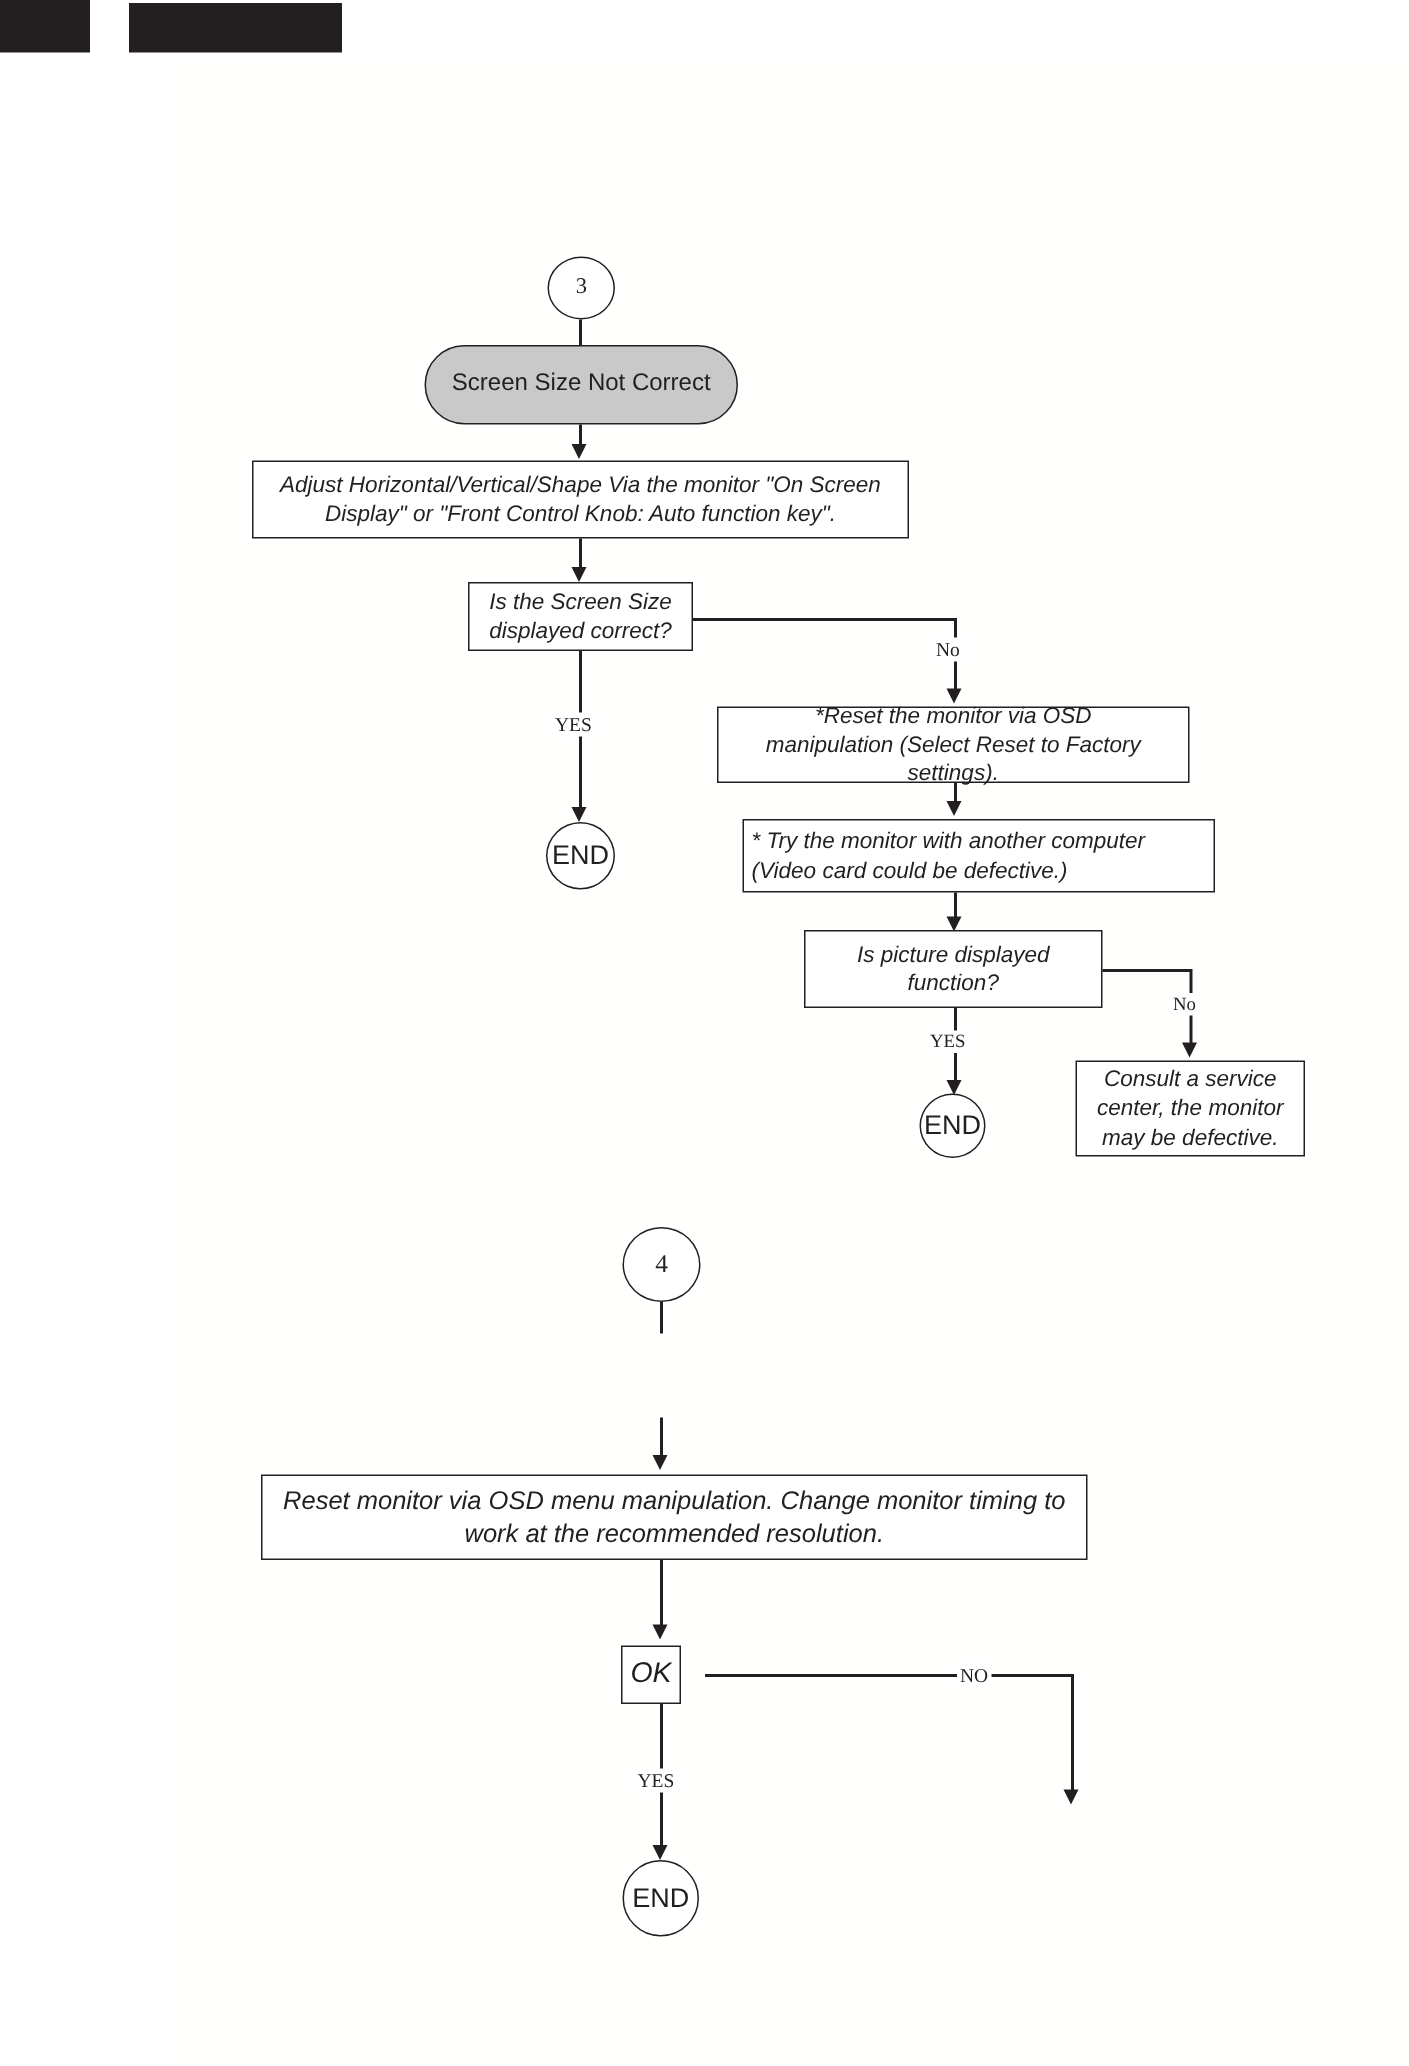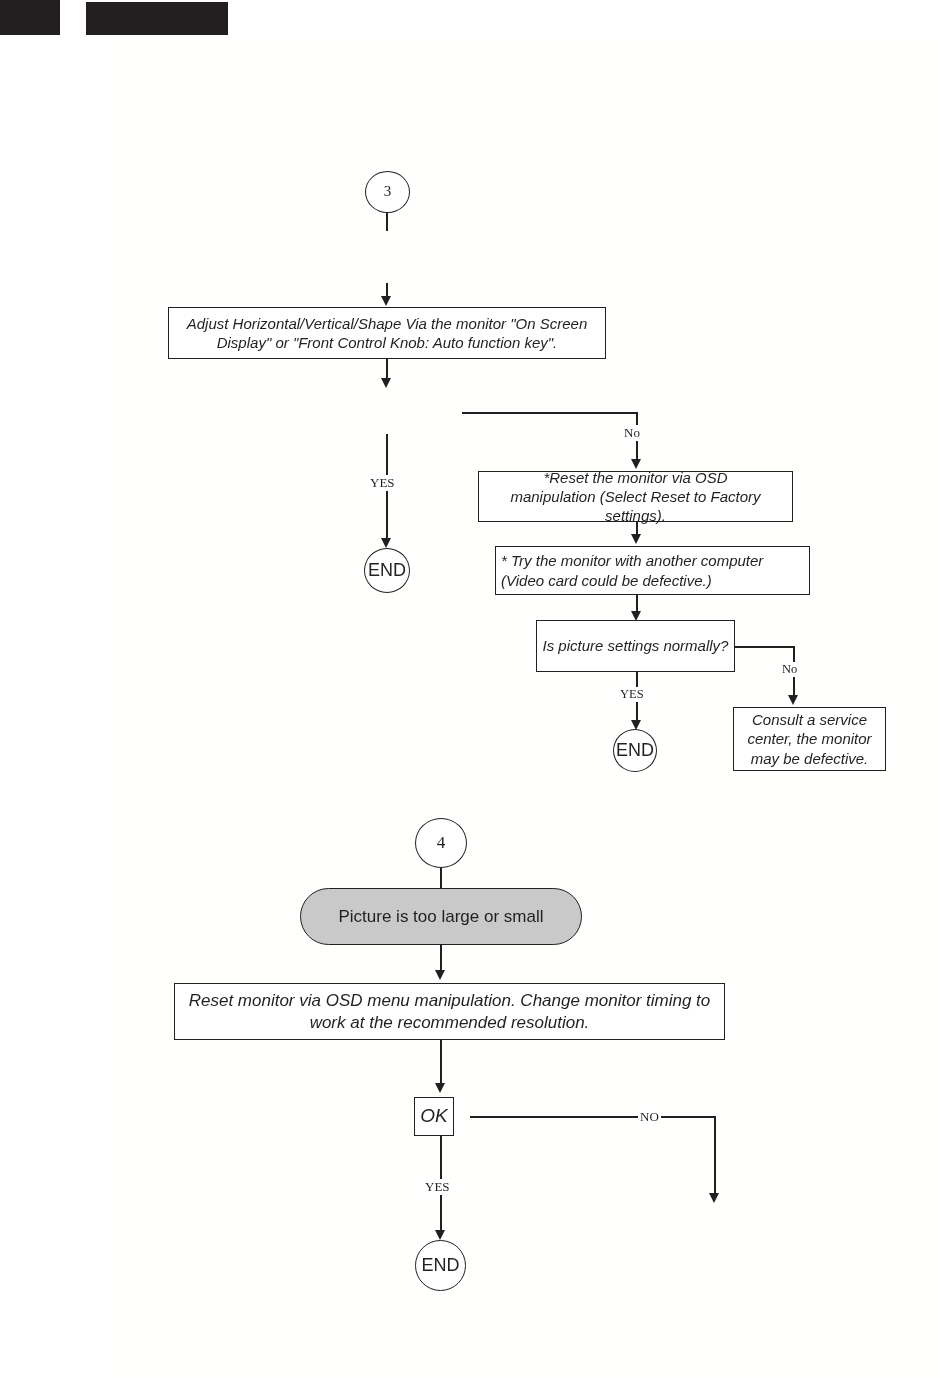--- a/index.html
+++ b/index.html
@@ -114,29 +114,31 @@
 
   <div id="page-panel"></div>
 
   <div class="blackbar" id="bar-left"></div>
   <div class="blackbar" id="bar-right"></div>
 
   <div class="node circle num" style="left:365px; top:171px; width:45px; height:42px;">3</div>
 
   <div class="vline" style="left:386px; top:213px; height:18px;"></div>
 
+  <div class="node pill" style="left:283px; top:230px; width:209px; height:53px;">Screen Size Not Correct</div>
 
   <div class="vline" style="left:386px; top:283px; height:15px;"></div>
   <div class="arrow" style="left:381px; top:296px;"></div>
 
   <div class="node box" style="left:168px; top:307px; width:438px; height:52px; padding:0 6px;">Adjust Horizontal/Vertical/Shape Via the monitor "On Screen Display" or "Front Control Knob: Auto function key".</div>
 
   <div class="vline" style="left:386px; top:359px; height:20px;"></div>
   <div class="arrow" style="left:381px; top:378px;"></div>
 
+  <div class="node box" style="left:312px; top:388px; width:150px; height:46px; padding:0 4px;">Is the Screen Size displayed correct?</div>
 
   <div class="vline" style="left:386px; top:434px; height:110px;"></div>
   <div class="arrow" style="left:381px; top:538px;"></div>
   <div class="edge-label" style="left:368px; top:475px;">YES</div>
 
   <div class="node circle end" style="left:364px; top:548px; width:46px; height:45px;">END</div>
 
   <div class="hline" style="left:462px; top:412px; width:175px;"></div>
   <div class="vline" style="left:636px; top:412px; height:52px;"></div>
   <div class="arrow" style="left:631px; top:459px;"></div>
@@ -145,40 +147,39 @@
   <div class="node box" style="left:478px; top:471px; width:315px; height:51px; padding:0 20px;">*Reset the monitor via OSD manipulation (Select Reset to Factory settings).</div>
 
   <div class="vline" style="left:636px; top:522px; height:15px;"></div>
   <div class="arrow" style="left:631px; top:534px;"></div>
 
   <div class="node box left-align" style="left:495px; top:546px; width:315px; height:49px;">* Try the monitor with another computer (Video card could be defective.)</div>
 
   <div class="vline" style="left:636px; top:595px; height:20px;"></div>
   <div class="arrow" style="left:631px; top:611px;"></div>
 
-  <div class="node box" style="left:536px; top:620px; width:199px; height:52px; padding:0 4px;">Is picture settings normally?</div>
+  <div class="node box" style="left:536px; top:620px; width:199px; height:52px; padding:0 4px;">Is picture displayed function?</div>
 
   <div class="vline" style="left:636px; top:672px; height:52px;"></div>
   <div class="arrow" style="left:631px; top:720px;"></div>
   <div class="edge-label small" style="left:618px; top:687px;">YES</div>
 
   <div class="node circle end" style="left:613px; top:729px; width:44px; height:43px;">END</div>
 
   <div class="hline" style="left:735px; top:646px; width:59px;"></div>
   <div class="vline" style="left:793px; top:646px; height:52px;"></div>
   <div class="arrow" style="left:788px; top:695px;"></div>
   <div class="edge-label small" style="left:780px; top:662px;">No</div>
 
-  <div class="node box" style="left:733px; top:707px; width:153px; height:64px; padding:0 5px;">Consult a service center, the monitor may be defective.</div>
+  <div class="node box" style="left:717px; top:707px; width:153px; height:64px; padding:0 5px;">Consult a service center, the monitor may be defective.</div>
 
   <div class="node circle num" style="left:415px; top:818px; width:52px; height:50px; font-size:17px;">4</div>
 
   <div class="vline" style="left:440px; top:868px; height:21px;"></div>
 
-  <div class="node pill" style="left:300px; top:888px; width:282px; height:57px; font-size:17px;">Picture is too large or small</div>
 
   <div class="vline" style="left:440px; top:945px; height:26px;"></div>
   <div class="arrow" style="left:435px; top:970px;"></div>
 
   <div class="node box big-box" style="left:174px; top:983px; width:551px; height:57px; padding:0 8px;">Reset monitor via OSD menu manipulation. Change monitor timing to work at the recommended resolution.</div>
 
   <div class="vline" style="left:440px; top:1040px; height:46px;"></div>
   <div class="arrow" style="left:435px; top:1083px;"></div>
 
   <div class="node box" style="left:414px; top:1097px; width:40px; height:39px; font-size:19px;">OK</div>

